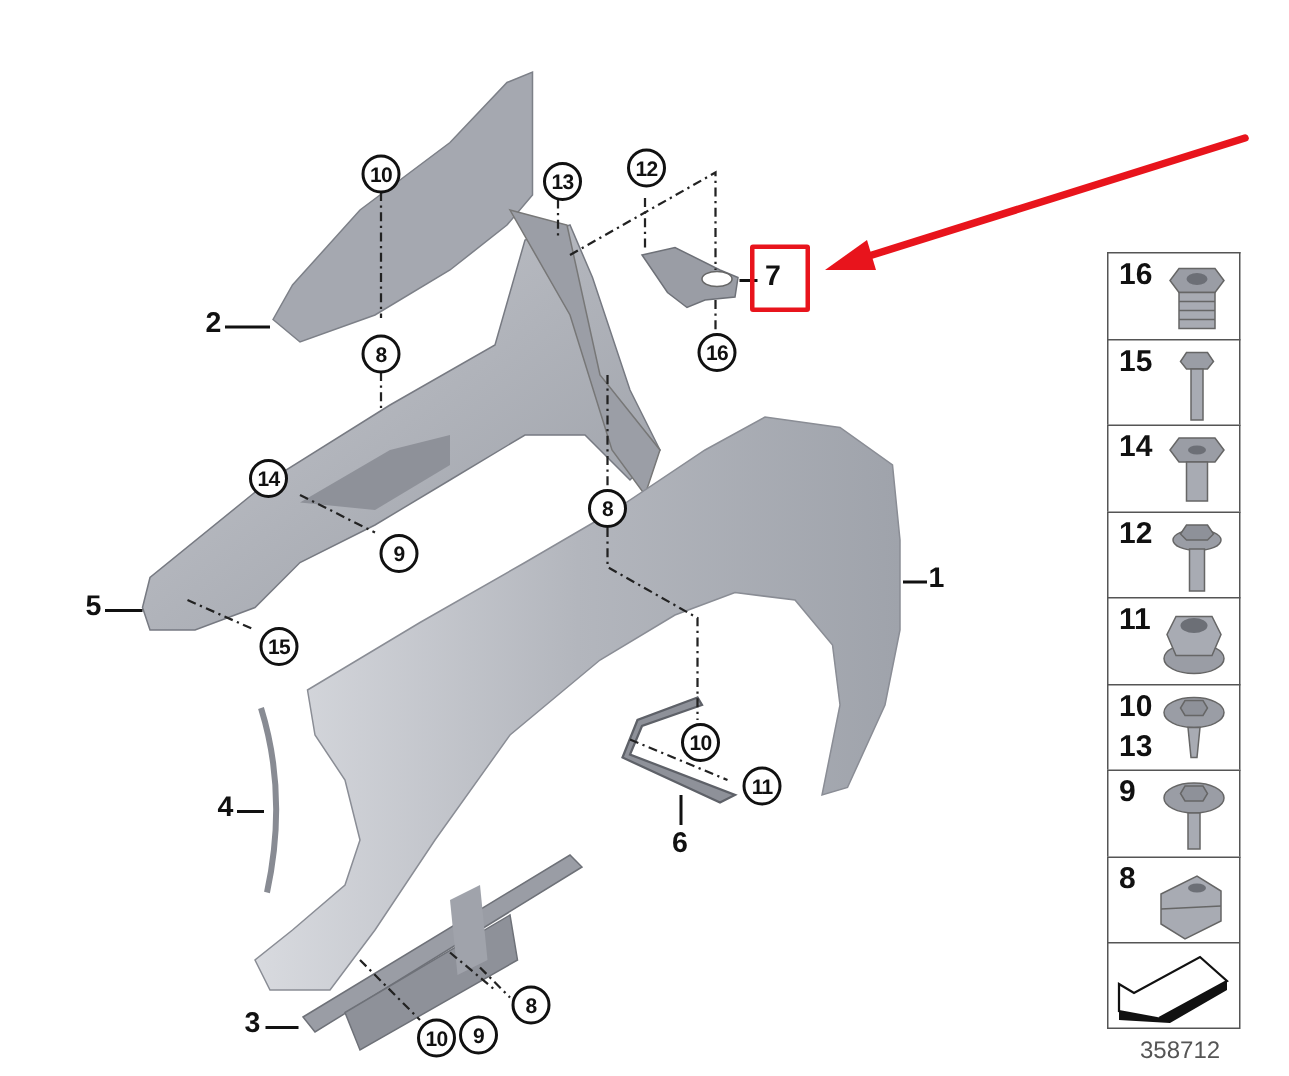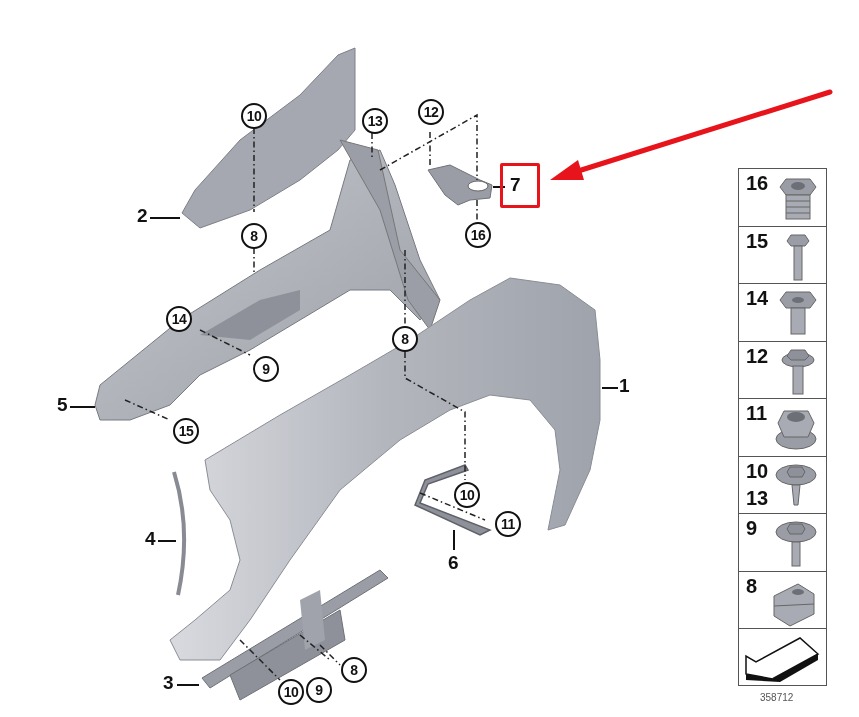--- a/index.html
+++ b/index.html
@@ -16,21 +16,21 @@
                    border: 3px solid #e8141c; box-sizing: border-box; border-radius: 2px; }
   #legend { position: absolute; left: 738px; top: 168px; width: 89px; }
   .legend-cell { position: relative; width: 89px; height: 57.5px; border: 1px solid #555;
                  border-bottom: none; box-sizing: border-box; background: #fff; }
   .legend-cell:last-child { border-bottom: 1px solid #555; }
   .legend-num { position: absolute; left: 7px; top: 3px; font-weight: bold; font-size: 20px;
                 color: #111; line-height: 22px; }
   .legend-num2 { position: absolute; left: 7px; top: 30px; font-weight: bold; font-size: 20px;
                  color: #111; line-height: 22px; }
   .legend-icon { position: absolute; right: 8px; top: 4px; }
-  #ref-number { position: absolute; left: 760px; top: 692px; font-size: 10px; color: #555; }
+  #ref-number { position: absolute; left: 760px; top: 692px; font-size: 16px; color: #555; }
 </style>
 </head>
 <body>
 
 <div id="diagram">
   <svg width="859" height="717" viewBox="0 0 859 717" style="position:absolute;left:0;top:0;">
     <defs>
       <linearGradient id="g1" x1="0" y1="0" x2="1" y2="1">
         <stop offset="0" stop-color="#c6c8ce"></stop>
         <stop offset="1" stop-color="#9a9ea6"></stop>

